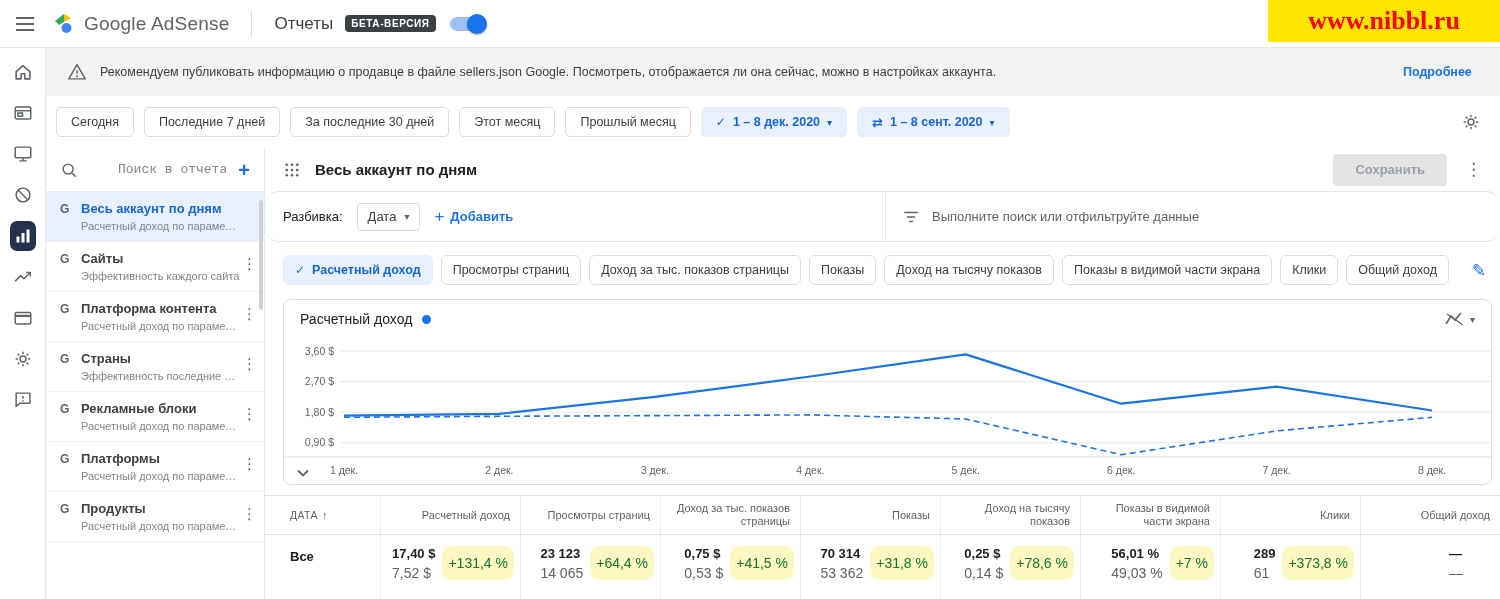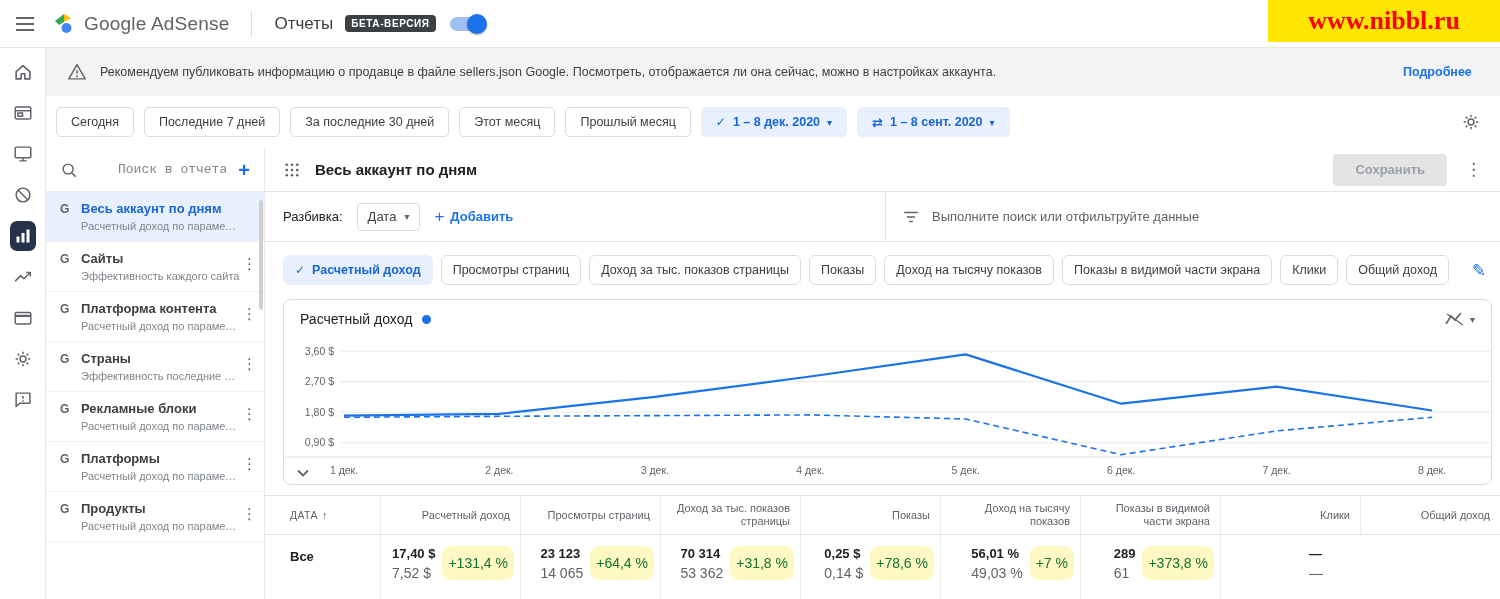--- a/index.html
+++ b/index.html
@@ -68,21 +68,21 @@
   .kebab { position:absolute; right:7px; top:13px; font-size:15px; color:#5f6368; cursor:pointer; }
   .scrollbar-thumb { position:absolute; right:1px; top:52px; width:4px; height:110px; background:#cfcfcf; border-radius:2px; }
 
   
   .content { flex:1; min-width:0; display:flex; flex-direction:column; background:#fff; }
   .report-header { height:44px; display:flex; align-items:center; padding:0 14px 0 18px; gap:14px; }
   .report-title { font-size:15px; font-weight:bold; color:#202124; flex:1; }
   .save-btn { height:32px; padding:0 22px; background:#e4e4e4; border:none; border-radius:4px; color:#9aa0a6; font-size:13px; font-weight:bold; font-family:inherit; cursor:default; }
   .header-kebab { font-size:17px; color:#5f6368; cursor:pointer; padding:0 4px; }
 
-  .breakdown-bar { height:52px; border-top:1px solid #e4e4e4; border-bottom:1px solid #e4e4e4; display:flex; }
+  .breakdown-bar { height:52px; border-top:1px solid #e4e4e4; border-bottom:1px solid #e4e4e4; display:flex;border-radius:14px; }
   .bd-left { width:620px; display:flex; align-items:center; gap:14px; padding-left:18px; flex:none; }
   .bd-label { color:#202124; }
   .bd-chip { height:28px; display:flex; align-items:center; gap:8px; padding:0 10px; border:1px solid #dadce0; border-radius:4px; font-size:13px; color:#3c4043; cursor:pointer; }
   .add-dimension { display:flex; align-items:center; gap:6px; color:#1a73e8; font-weight:bold; font-size:13px; cursor:pointer; }
   .add-plus { font-size:17px; font-weight:normal; }
   .bd-right { flex:1; border-left:1px solid #e4e4e4; display:flex; align-items:center; gap:12px; padding-left:16px; color:#5f6368; font-size:13px; }
 
   .metrics-row { display:flex; align-items:center; gap:8px; padding:13px 14px 13px 18px; overflow:hidden; white-space:nowrap; }
   .mchip { height:30px; display:inline-flex; align-items:center; gap:7px; padding:0 11px; border:1px solid #dadce0; border-radius:6px; font-size:12.5px; color:#3c4043; background:#fff; cursor:pointer; flex:none; }
   .mchip-selected { background:#e8f0fe; border-color:#e8f0fe; color:#1867d2; font-weight:bold; }
@@ -480,20 +480,29 @@
                 <div class="vals">
                   <div class="main-val">23 123</div>
                   <div class="sub-val">14 065</div>
                 </div>
                 <div class="badge-zone">
                   <span class="delta-badge">+64,4 %</span>
                 </div>
               </div>
               <div class="td td-metric">
                 <div class="vals">
+                  <div class="main-val">0,75 $</div>
+                  <div class="sub-val">0,53 $</div>
+                </div>
+                <div class="badge-zone">
+                  <span class="delta-badge">+41,5 %</span>
+                </div>
+              </div>
+              <div class="td td-metric">
+                <div class="vals">
                   <div class="main-val">70 314</div>
                   <div class="sub-val">53 362</div>
                 </div>
                 <div class="badge-zone">
                   <span class="delta-badge">+31,8 %</span>
                 </div>
               </div>
               <div class="td td-metric">
                 <div class="vals">
                   <div class="main-val">0,25 $</div>

